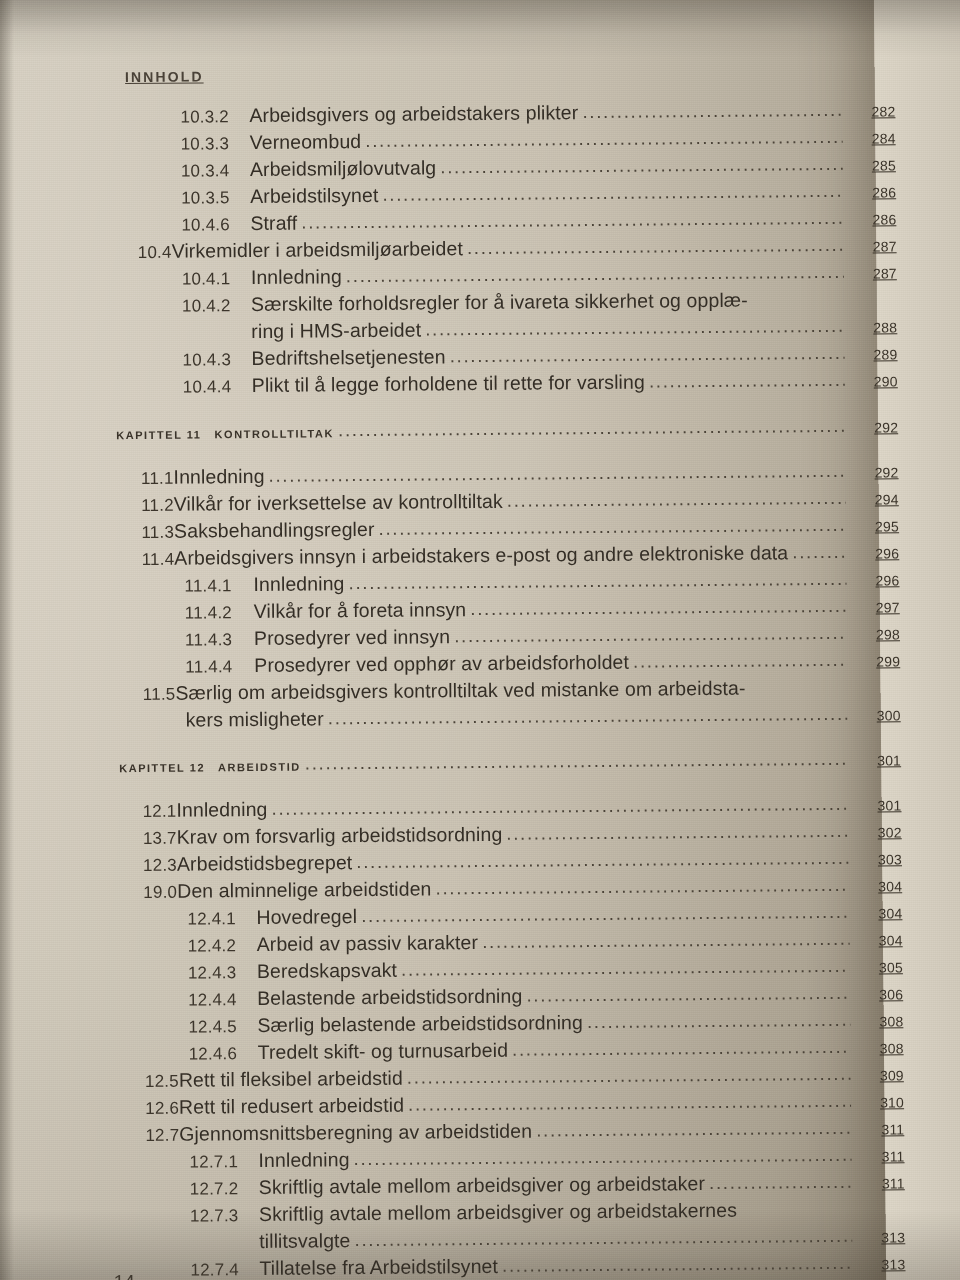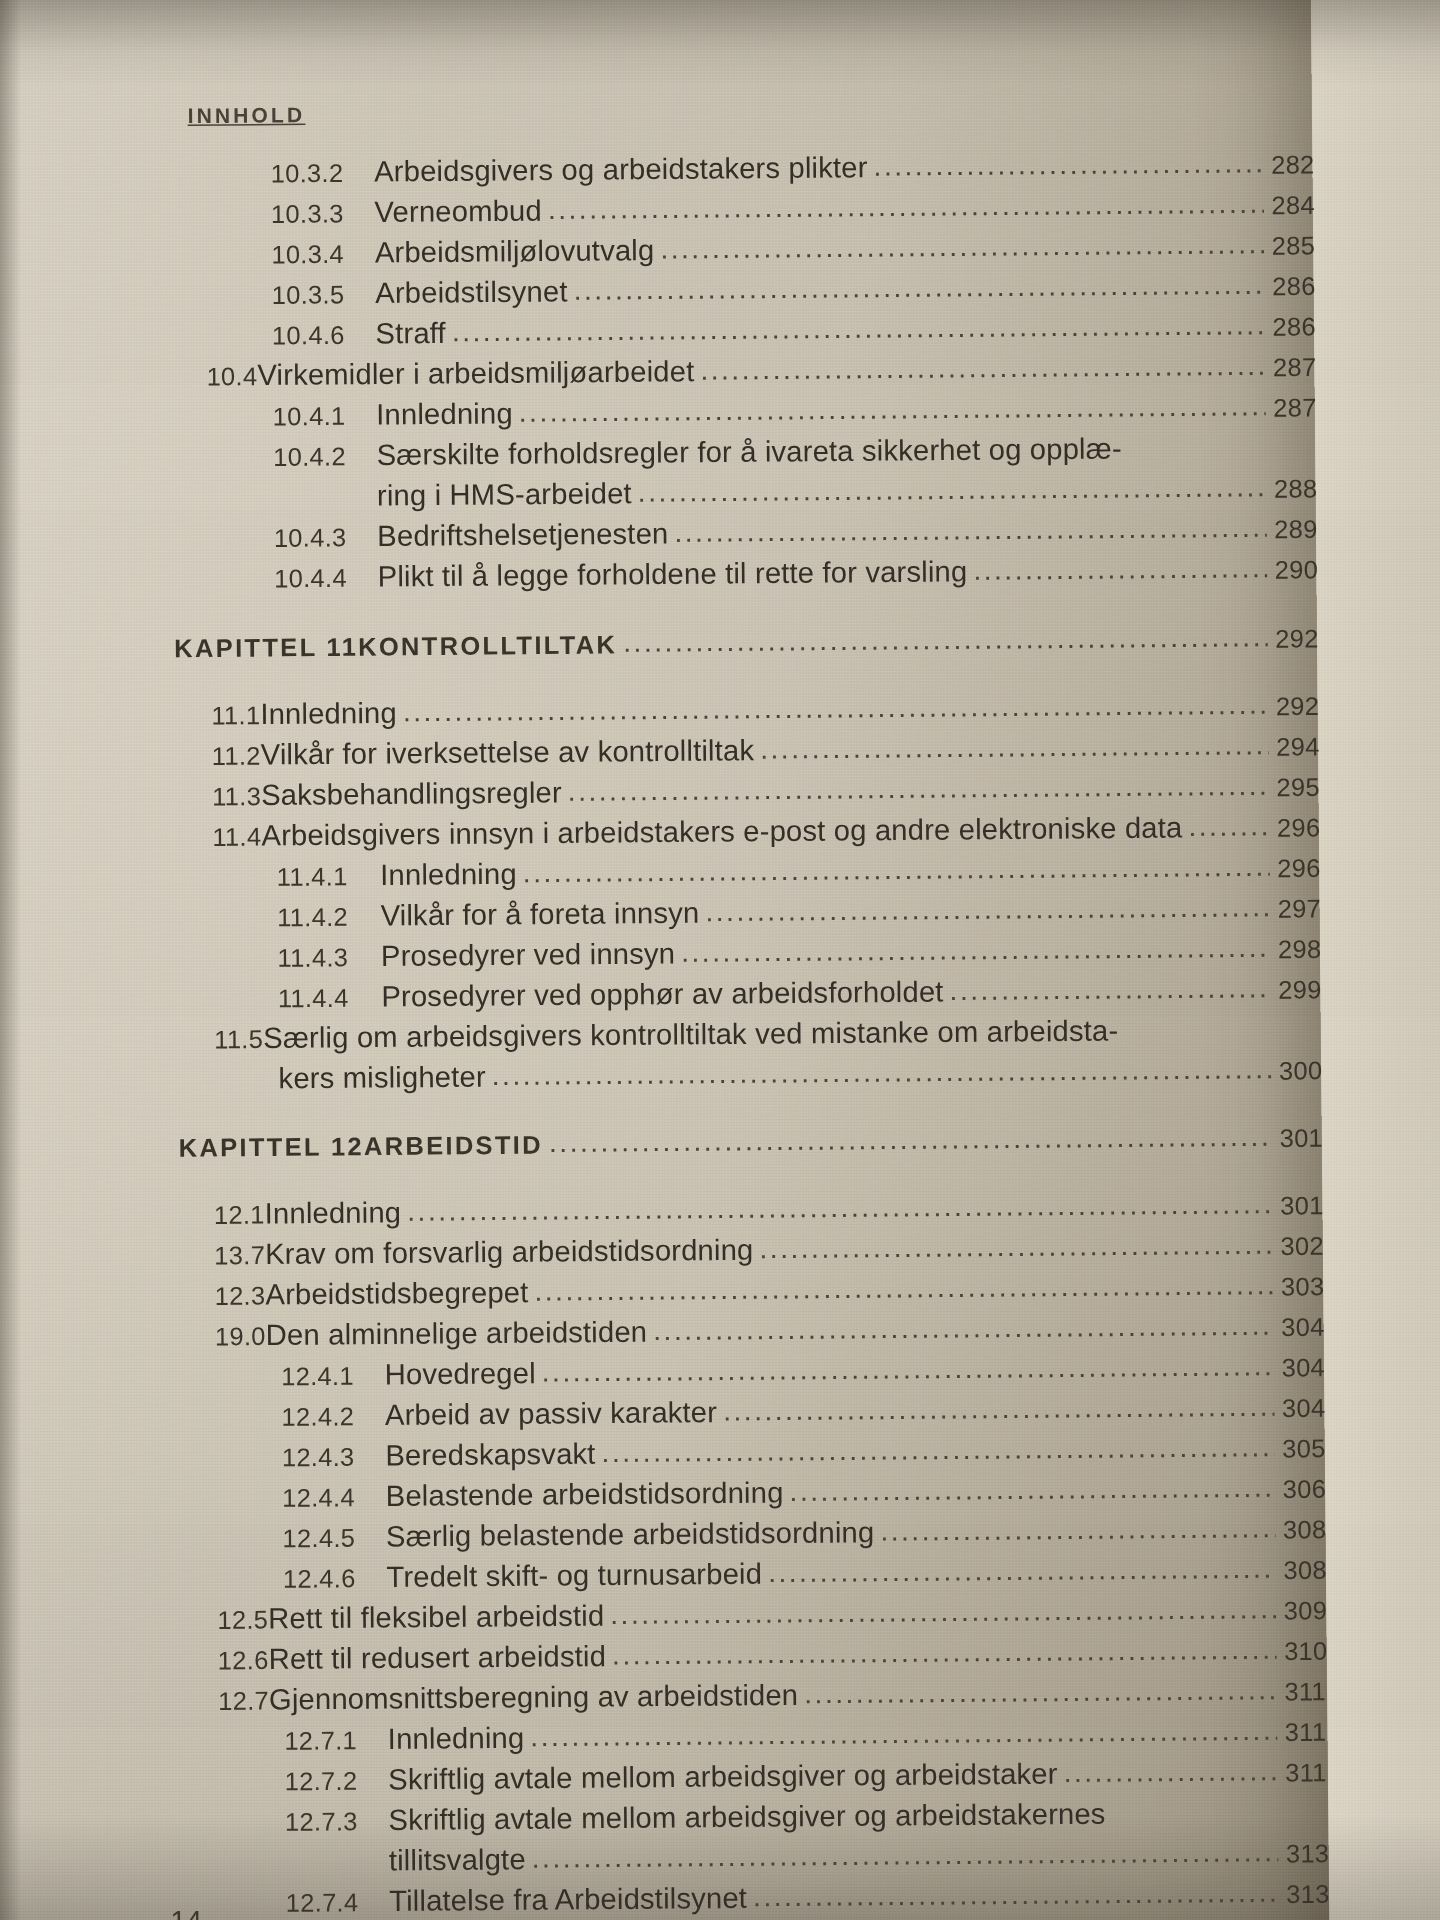--- a/index.html
+++ b/index.html
@@ -103,46 +103,47 @@
   .lvl2 .num{width:69px;}
 
   .title{
     flex:0 0 auto;
     font-size:19.5px;
     color:#342e26;
     white-space:nowrap;
     letter-spacing:.1px;
   }
   .chap .title{
-    font-size:17px;font-weight:700;letter-spacing:1.55px;
+    font-size:11px;font-weight:700;letter-spacing:1.55px;
     color:#3a332a;
   }
-  .chap .chapname{}
+  .chap .chapname{margin-left:13px;}
 
   .leader{
     flex:1 1 auto;
     overflow:hidden;
     white-space:nowrap;
     margin:0 5px 0 4px;
     font-size:19px;
     color:#4b4338;
     letter-spacing:1.6px;
     transform:translateY(-1px);
   }
   .leader::after{
     content:"............................................................................................................................................................";
   }
   .row.noleader .leader::after{content:"";}
 
   .pg{
     flex:0 0 auto;
-    width:48px;text-align:left;
-    font-size:17px;
+    width:48px;text-align:right;
+    font-size:14px;
     color:#3b342a;
     letter-spacing:.2px;
+    text-decoration:underline;
   }
   .pg.blank{color:transparent;}
 
   .gap-before{margin-top:26px;}
   .gap-after{margin-bottom:26px;}
 
   .folio{
     position:absolute;left:108px;top:1268px;
     font-size:19px;color:#3f382e;
   }

